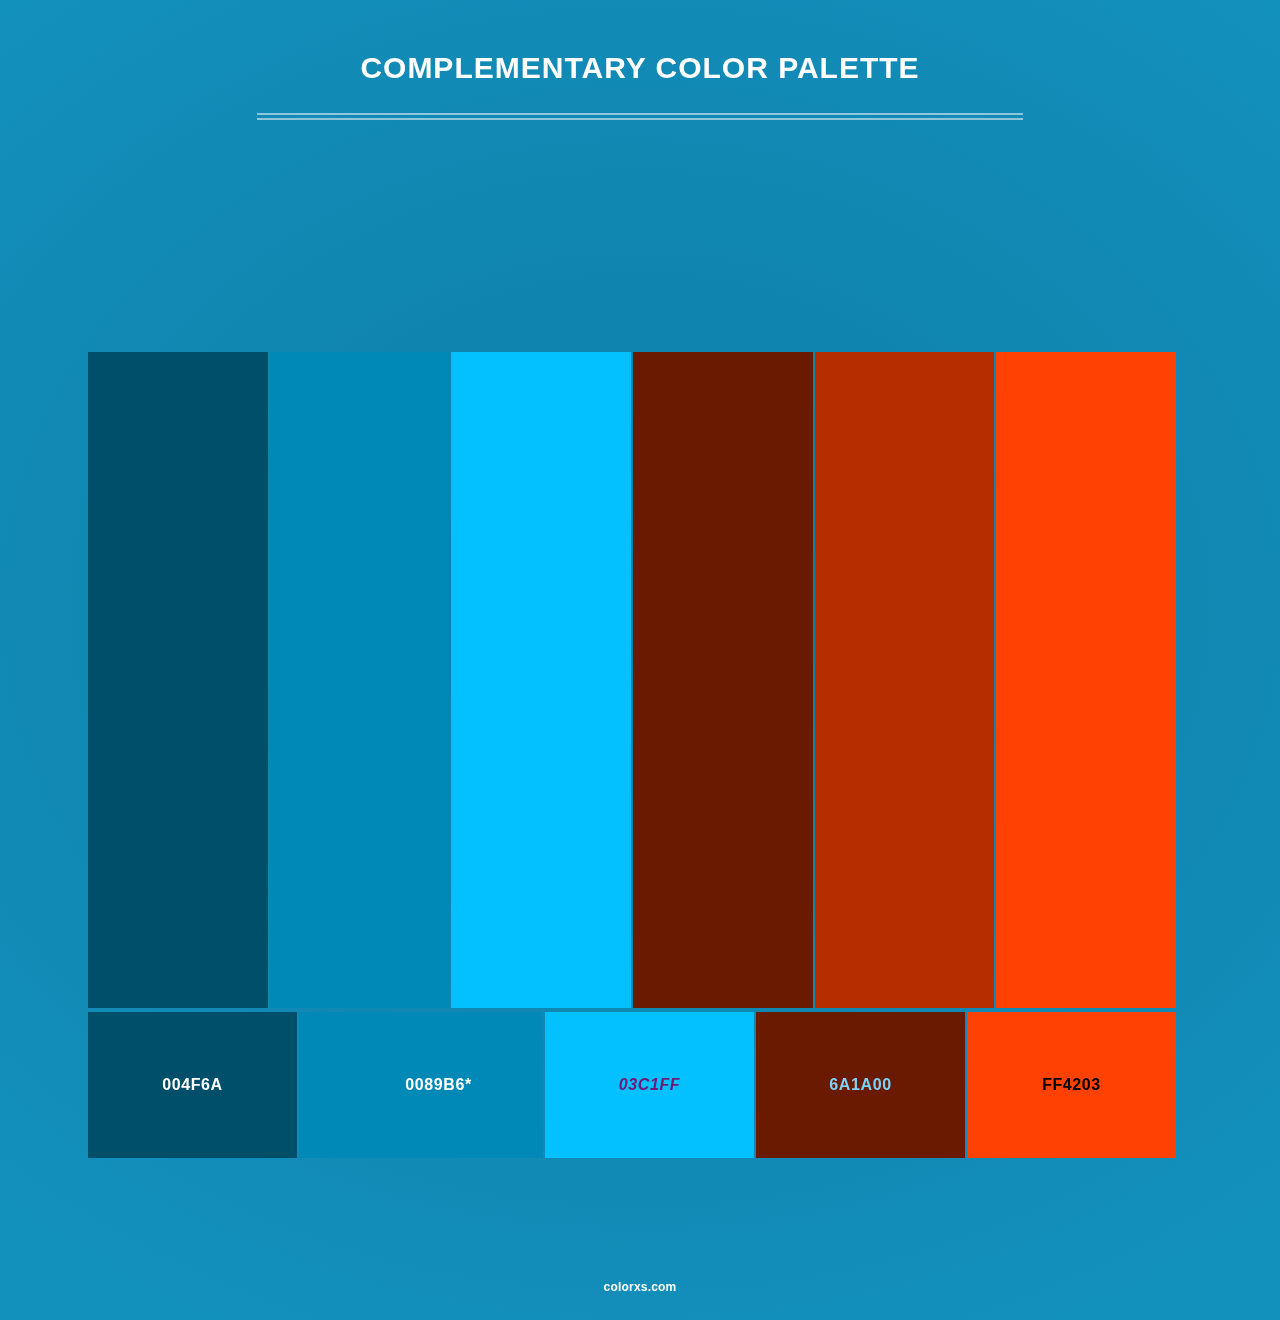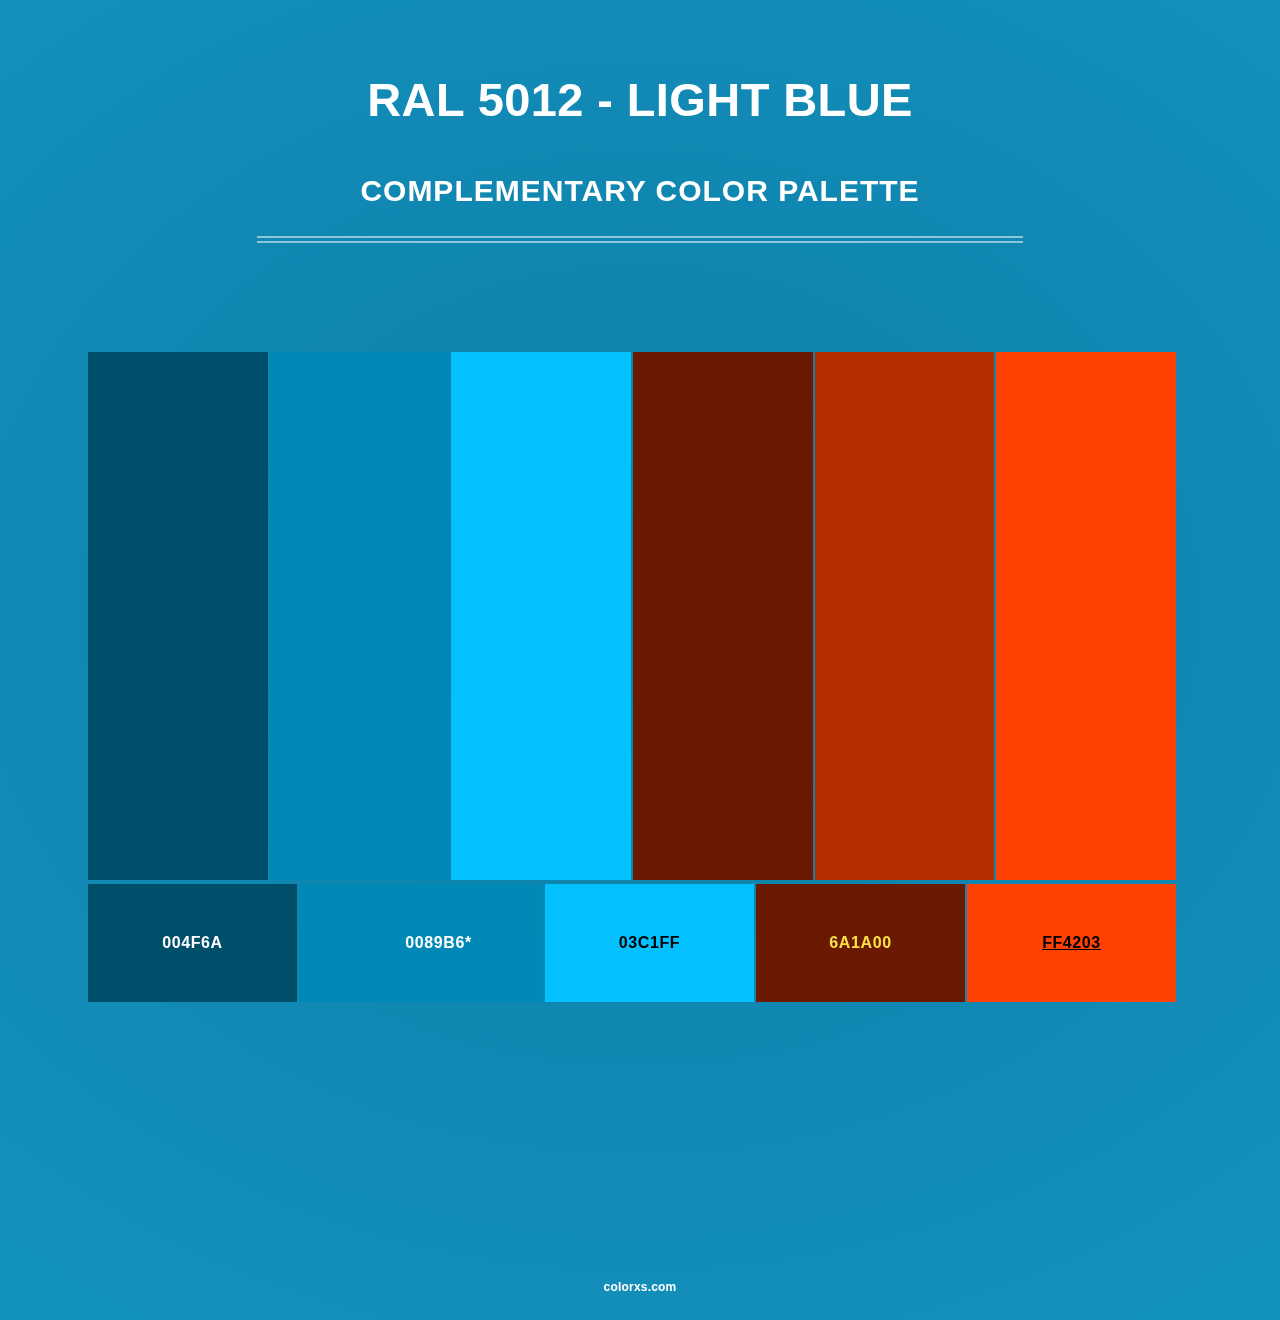--- a/index.html
+++ b/index.html
@@ -63,21 +63,21 @@
     border-bottom: 2px solid #8fc6dc;
     box-sizing: border-box;
   }
 
   
   .palette {
     position: absolute;
     left: 88px;
     top: 352px;
     width: 1088px;
-    height: 650px;
+    height: 806px;
     display: flex;
     flex-direction: column;
   }
   .swatch-row {
     display: flex;
     width: 100%;
   }
   .swatch-row.main {
     height: 656px;
   }
@@ -123,21 +123,20 @@
     color: #ffffff;
     letter-spacing: 0.2px;
   }
 </style>
 </head>
 <body>
 
 <div id="page">
 
   <div class="header">
-    <h1 class="title">RAL 5012 - LIGHT BLUE</h1>
     <h2 class="subtitle">COMPLEMENTARY COLOR PALETTE</h2>
     <div class="divider"></div>
   </div>
 
   <div class="palette">
 
     <div class="swatch-row main">
       <div class="swatch" style="background-color: rgb(0, 79, 106);"></div>
       <div class="swatch" style="background-color: rgb(0, 137, 182);"></div>
       <div class="swatch" style="background-color: rgb(3, 193, 255);"></div>
@@ -149,26 +148,26 @@
     <div class="gap-row"></div>
 
     <div class="swatch-row labels">
       <div class="label-cell" style="background-color: rgb(0, 79, 106);">
         <span class="label-text" style="color: rgb(255, 255, 255);">004F6A</span>
       </div>
       <div class="label-cell" style="background-color: rgb(0, 137, 182); padding-left: 35px;">
         <span class="label-text" style="color: rgb(255, 255, 255);">0089B6*</span>
       </div>
       <div class="label-cell" style="background-color: rgb(3, 193, 255);">
-        <span class="label-text" style="color: #000000;">03C1FF</span>
+        <span class="label-text" style="color: #701a75; font-style: italic;">03C1FF</span>
       </div>
       <div class="label-cell" style="background-color: rgb(106, 26, 0);">
-        <span class="label-text" style="color: #fde047;">6A1A00</span>
+        <span class="label-text" style="color: #7dd3fc;">6A1A00</span>
       </div>
-      <div class="label-cell" style="background-color: rgb(255, 66, 3); text-decoration: underline;">
+      <div class="label-cell" style="background-color: rgb(255, 66, 3);">
         <span class="label-text" style="color: rgb(0, 0, 0);">FF4203</span>
       </div>
     </div>
 
   </div>
 
   <div class="footer">colorxs.com</div>
 
 </div>
 

